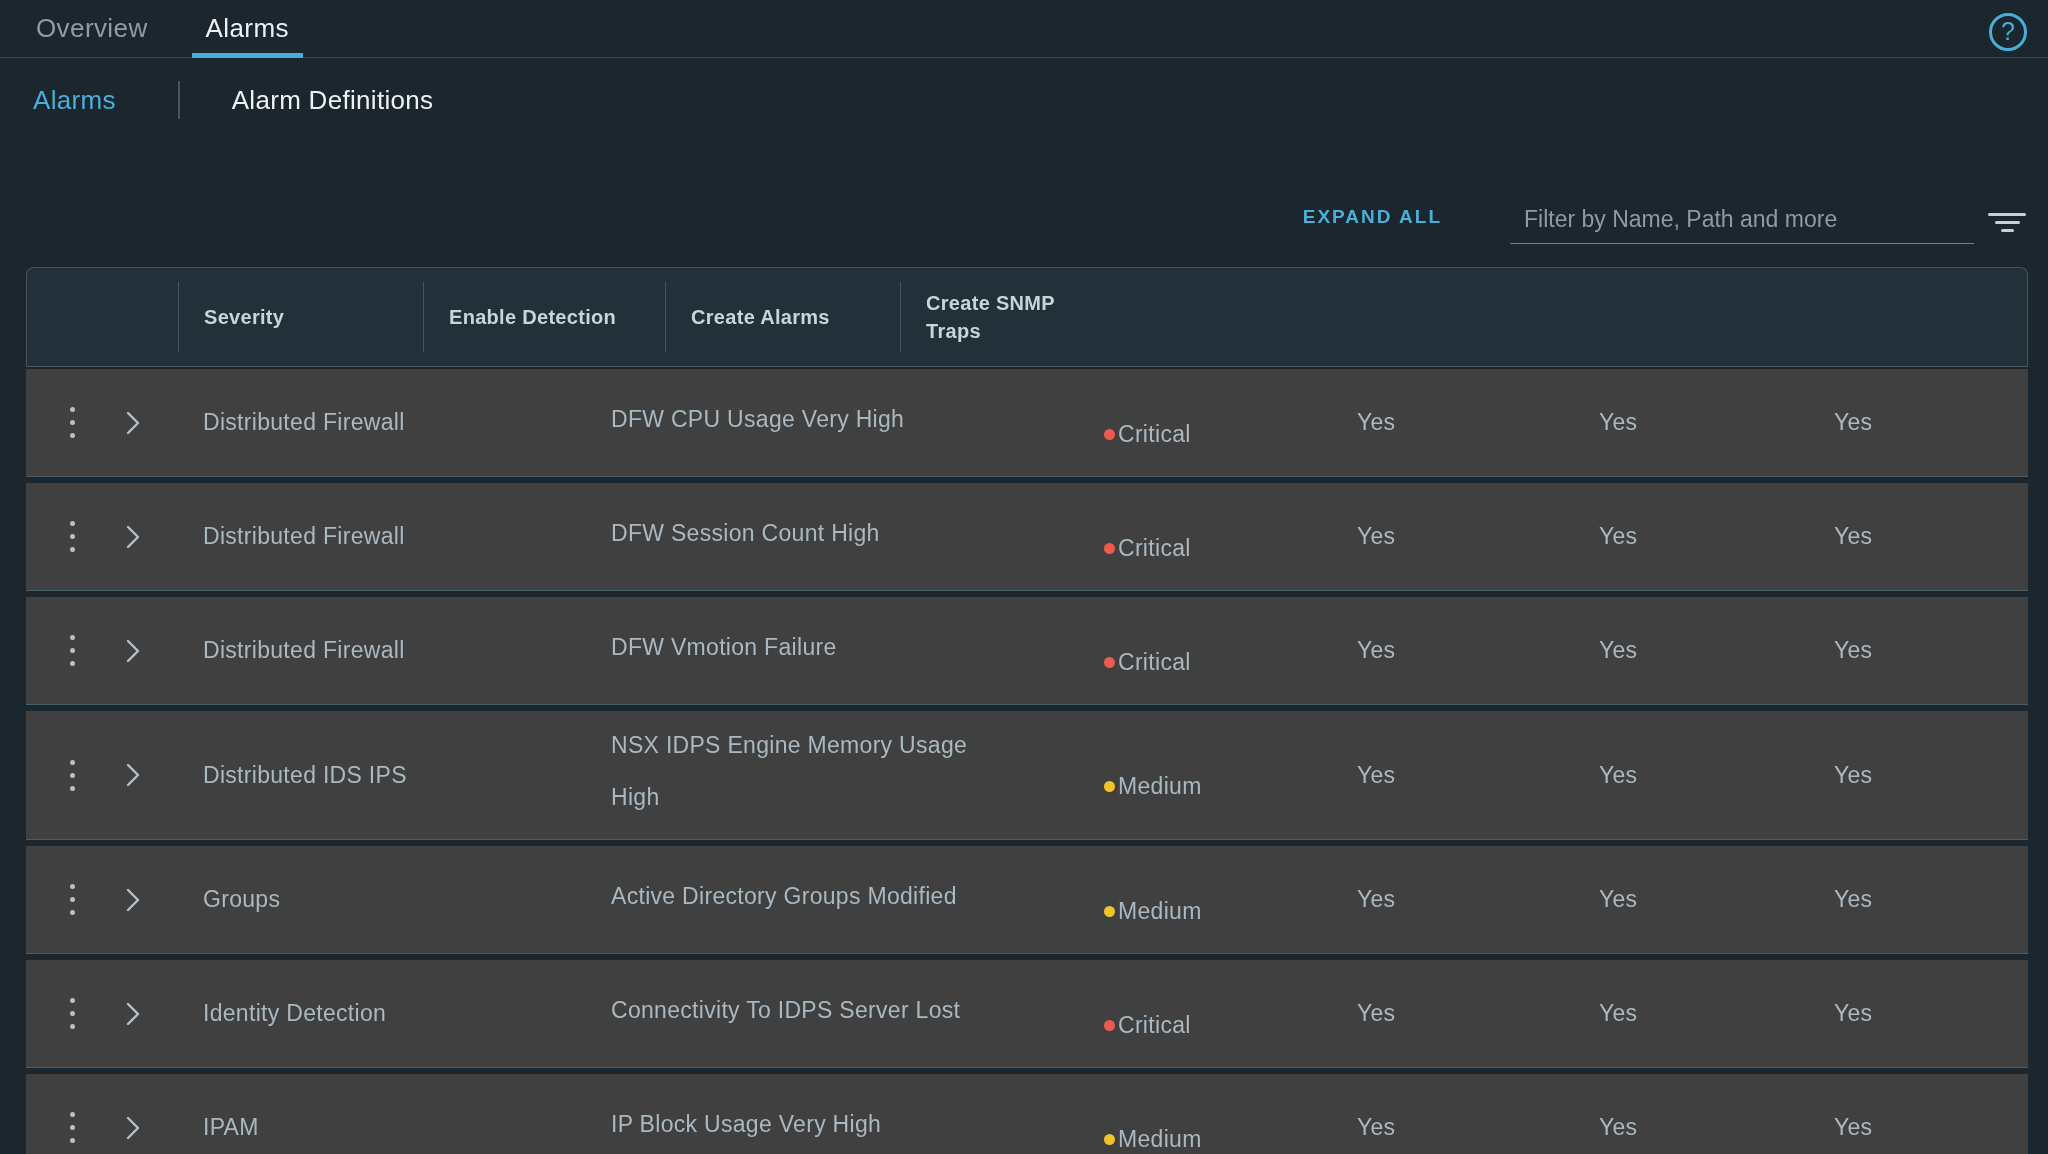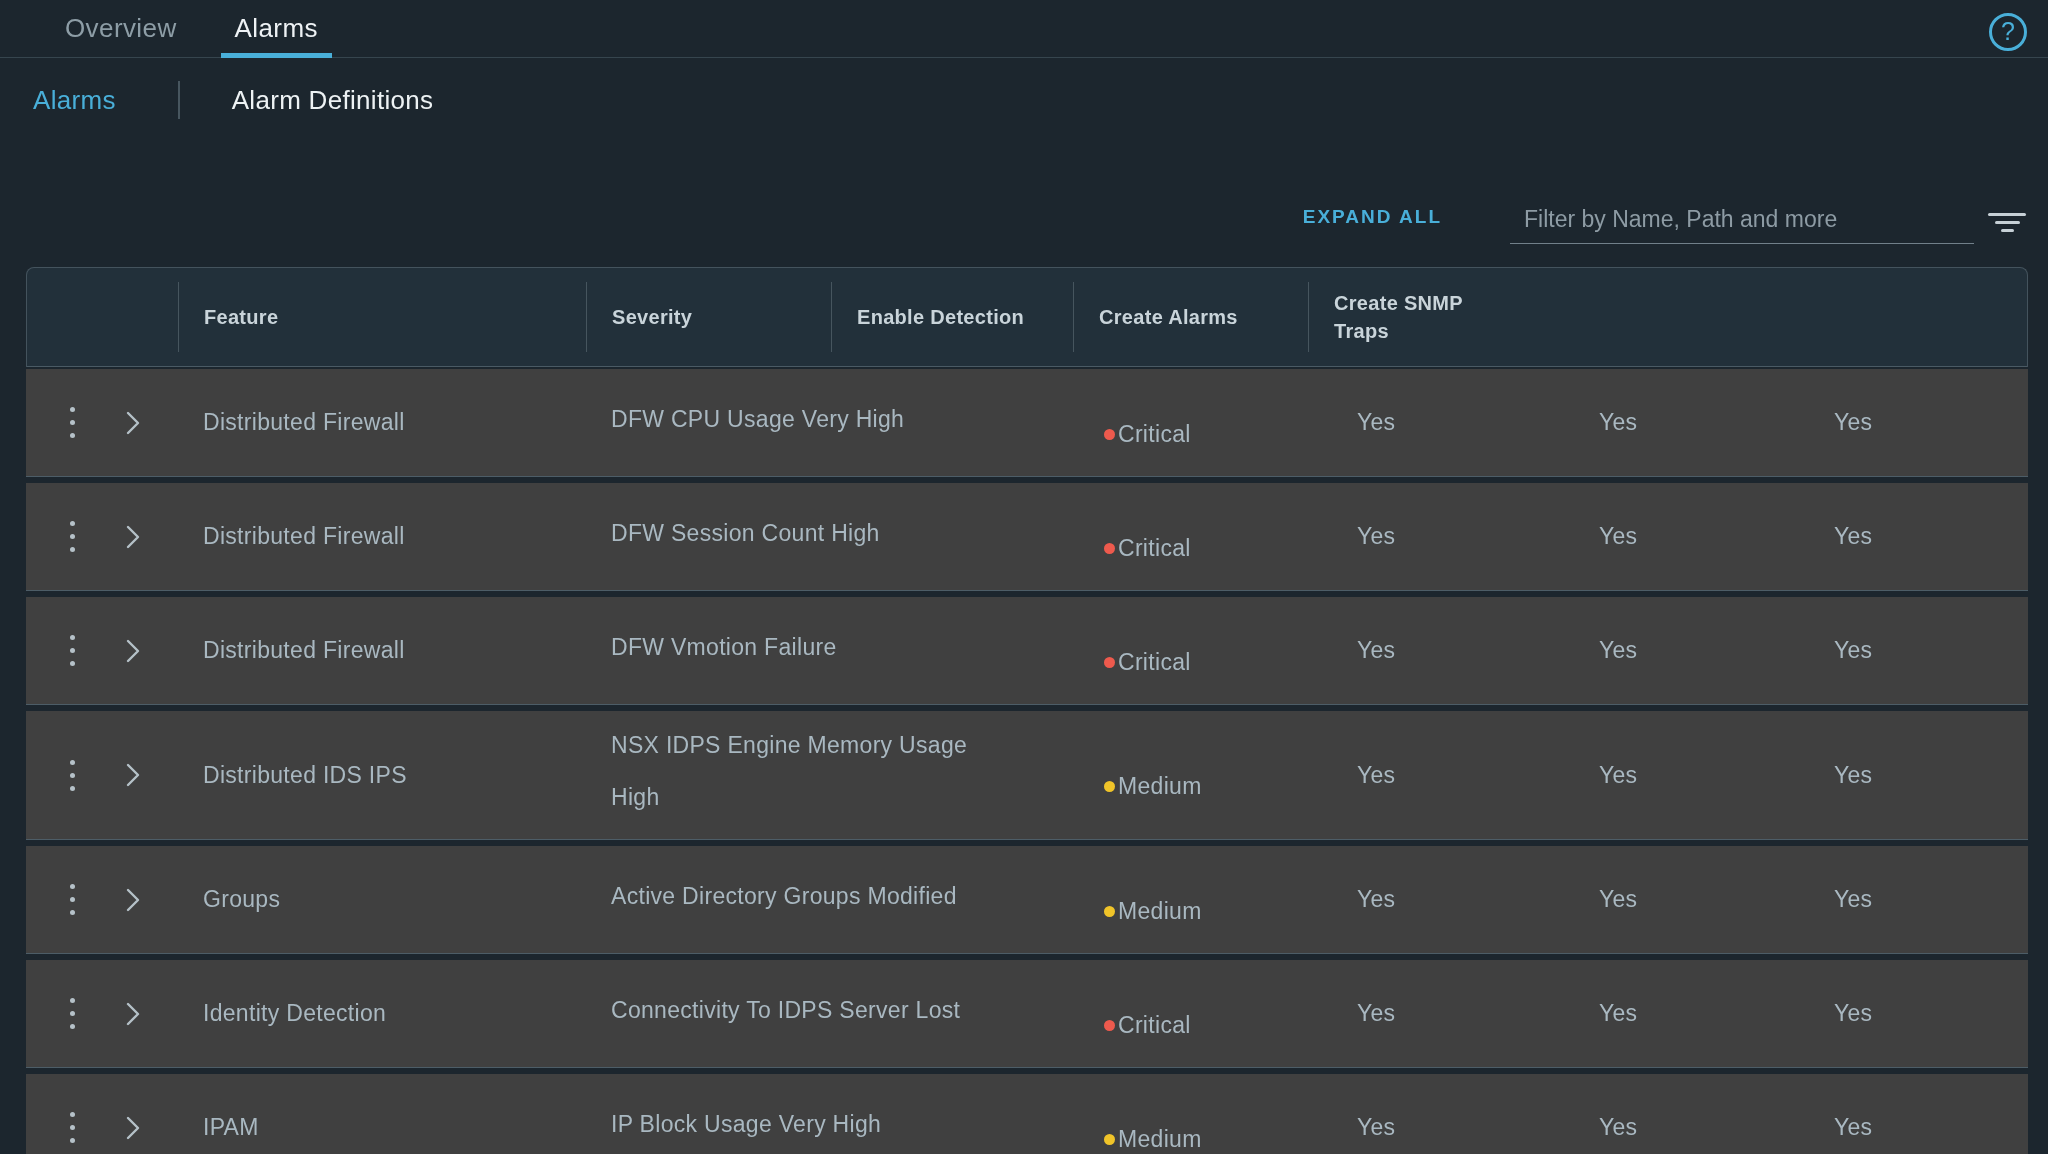--- a/index.html
+++ b/index.html
@@ -11,21 +11,21 @@
     -webkit-font-smoothing: antialiased;
   }
 
   
   .tabbar {
     position: relative;
     height: 58px;
     border-bottom: 1px solid #36454e;
     display: flex;
     align-items: stretch;
-    padding-left: 51px;
+    padding-left: 22px;
   }
   .tab {
     position: relative;
     display: flex;
     align-items: center;
     padding: 0 14px;
     margin-right: 30px;
     font-size: 26px;
     letter-spacing: 0.4px;
     color: #8d9da6;
@@ -214,21 +214,20 @@
         <i></i>
         <i></i>
         <i></i>
       </span>
   </div>
 </div>
 
 <div class="table">
   <div class="thead">
     <div class="hcell c-icons"></div>
-    <div class="hcell c-data c-feature">Feature</div>
     <div class="hcell c-data c-severity">Severity</div>
     <div class="hcell c-data c-enable">Enable Detection</div>
     <div class="hcell c-data c-alarms">Create Alarms</div>
     <div class="hcell c-data c-snmp">
         <span class="wrap2">Create SNMP Traps</span>
       </div>
   </div>
   <div class="tbody" id="tbody">
       <div class="row">
     <div class="cell c-icons">

